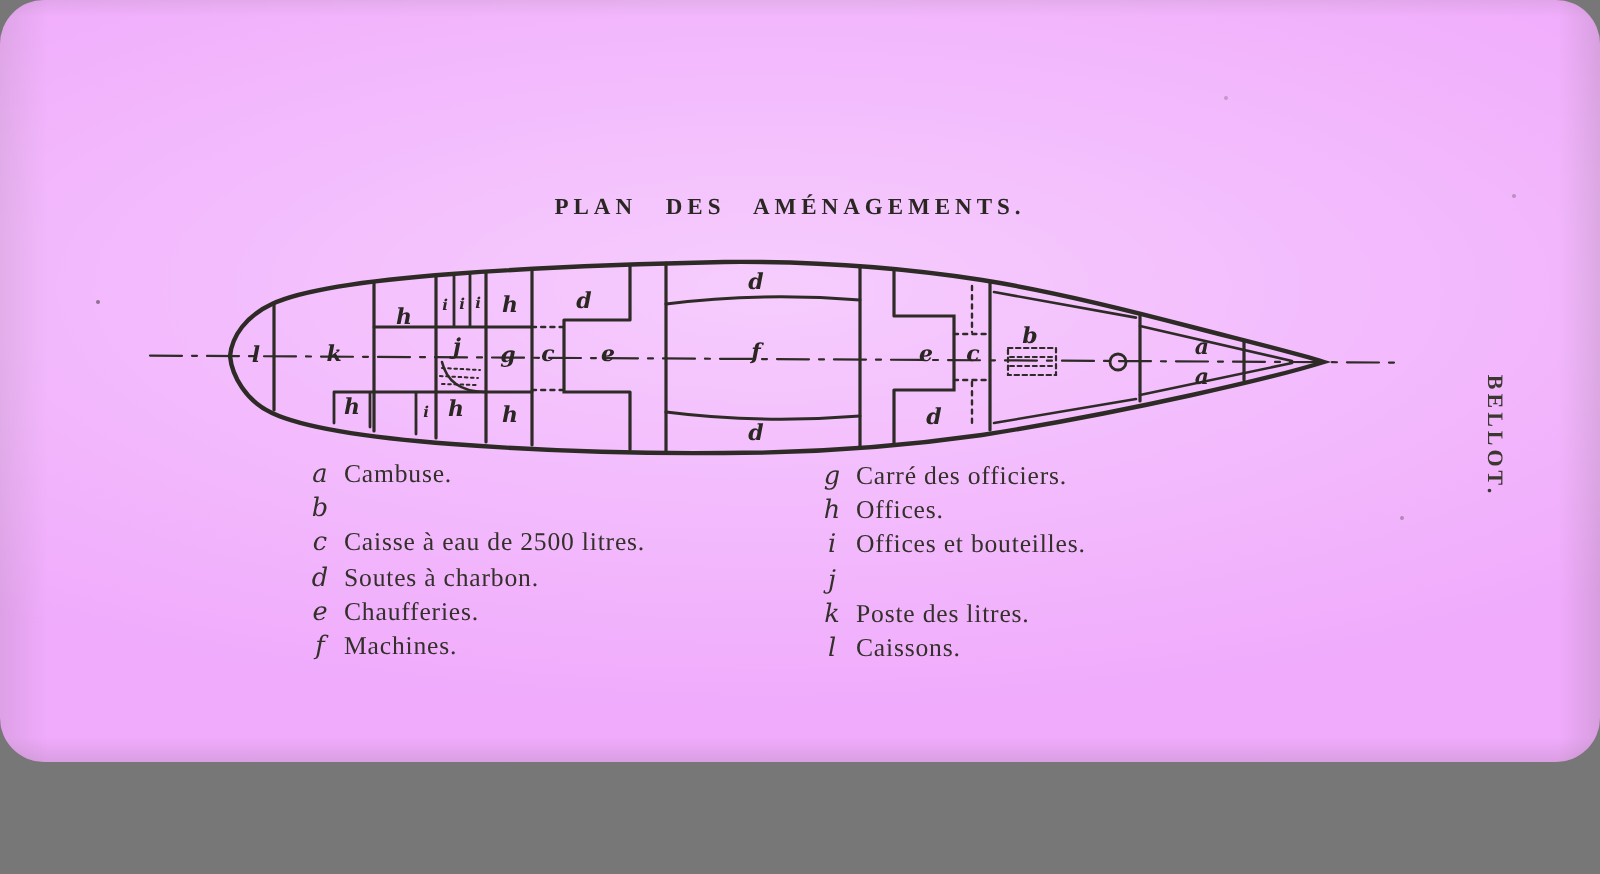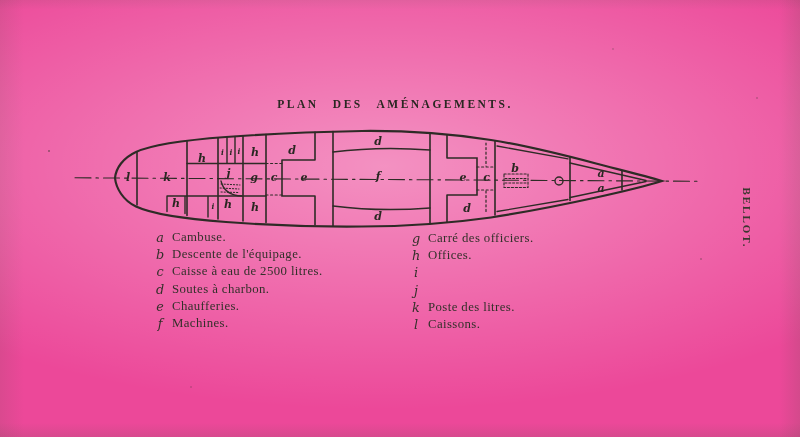--- a/index.html
+++ b/index.html
@@ -1,23 +1,24 @@
 <!DOCTYPE html>
 <html><head>
 <meta charset="utf-8">
 <style>
   html,body{margin:0;padding:0;}
   body{background:#777;}
   .page{
     position:relative;
-    width:800px;height:437px;
-    background:#ec4899;
+    width:800px;height:381px;
+    background:#f0abfc;
     overflow:hidden;
     font-family:"Liberation Serif","DejaVu Serif",serif;
     color:#2e2b26;
+    border-radius:22px;
   }
   .vignette{
     position:absolute;inset:0;pointer-events:none;
     background:
       radial-gradient(120% 90% at 48% 38%, rgba(255,255,255,0.40) 0%, rgba(255,255,255,0) 62%),
       linear-gradient(to right, rgba(85,80,70,0.12) 0%, rgba(0,0,0,0) 3%),
       linear-gradient(to left, rgba(85,80,70,0.16) 0%, rgba(0,0,0,0) 2.6%),
       linear-gradient(to bottom, rgba(85,80,70,0.10) 0%, rgba(0,0,0,0) 2.2%),
       linear-gradient(to top, rgba(85,80,70,0.14) 0%, rgba(0,0,0,0) 3.2%);
   }
@@ -196,21 +197,20 @@
     </g>
   </svg>
 
   <div class="legend legend-left">
     <div class="legend-row">
       <span class="leg-letter">a</span>
       <span class="leg-text">Cambuse.</span>
     </div>
     <div class="legend-row">
       <span class="leg-letter">b</span>
-      <span class="leg-text">Descente de l'équipage.</span>
     </div>
     <div class="legend-row">
       <span class="leg-letter">c</span>
       <span class="leg-text">Caisse à eau de 2500 litres.</span>
     </div>
     <div class="legend-row">
       <span class="leg-letter">d</span>
       <span class="leg-text">Soutes à charbon.</span>
     </div>
     <div class="legend-row">
@@ -227,20 +227,21 @@
     <div class="legend-row">
       <span class="leg-letter">g</span>
       <span class="leg-text">Carré des officiers.</span>
     </div>
     <div class="legend-row">
       <span class="leg-letter">h</span>
       <span class="leg-text">Offices.</span>
     </div>
     <div class="legend-row">
       <span class="leg-letter">i</span>
+      <span class="leg-text">Offices et bouteilles.</span>
     </div>
     <div class="legend-row">
       <span class="leg-letter">j</span>
     </div>
     <div class="legend-row">
       <span class="leg-letter">k</span>
       <span class="leg-text">Poste des litres.</span>
     </div>
     <div class="legend-row">
       <span class="leg-letter">l</span>

